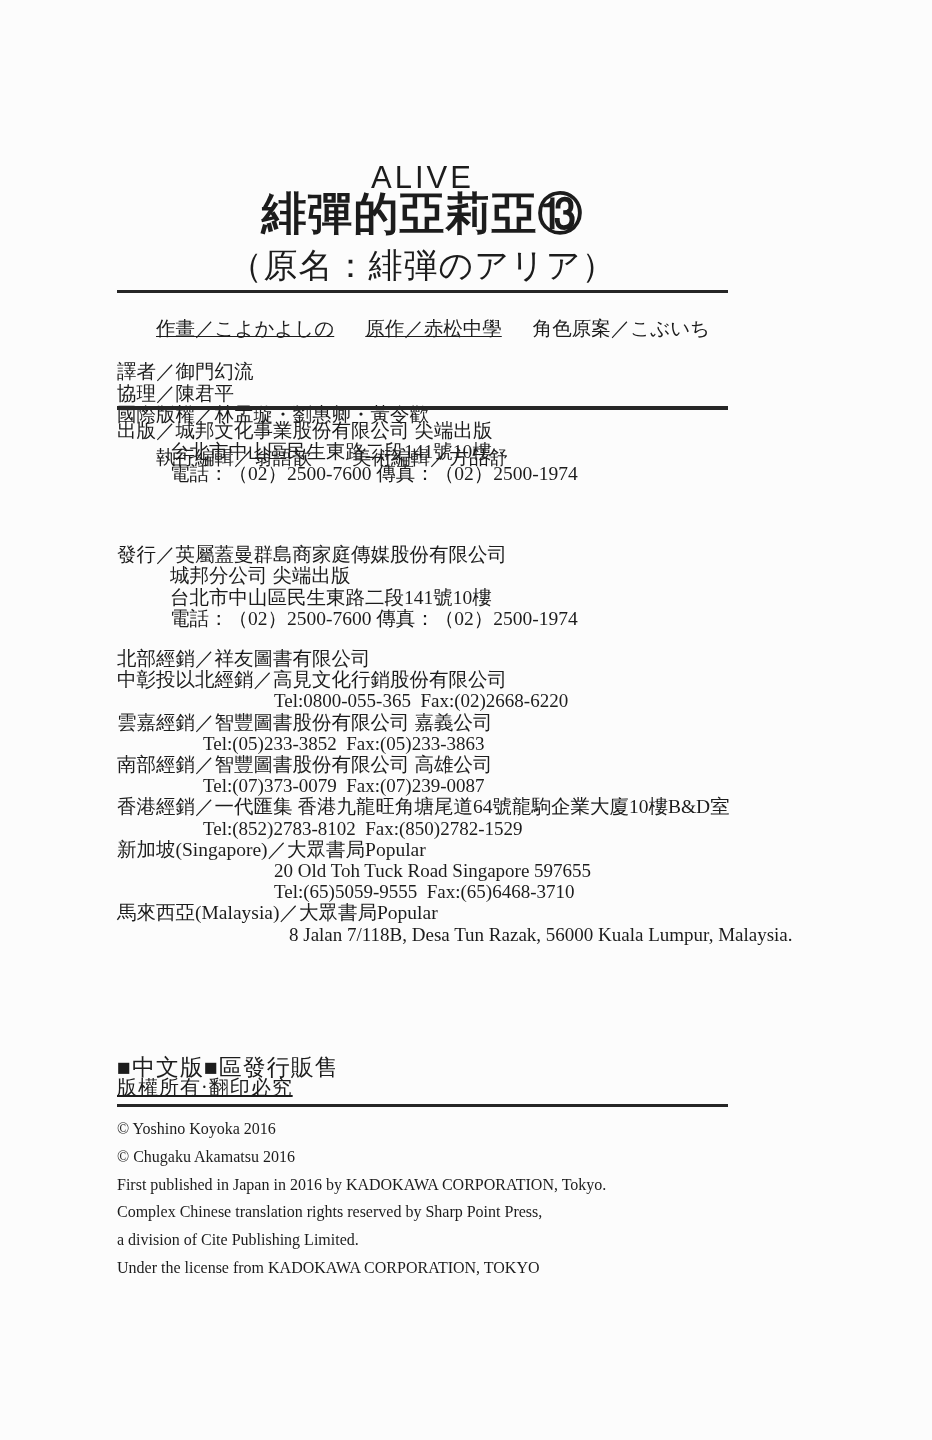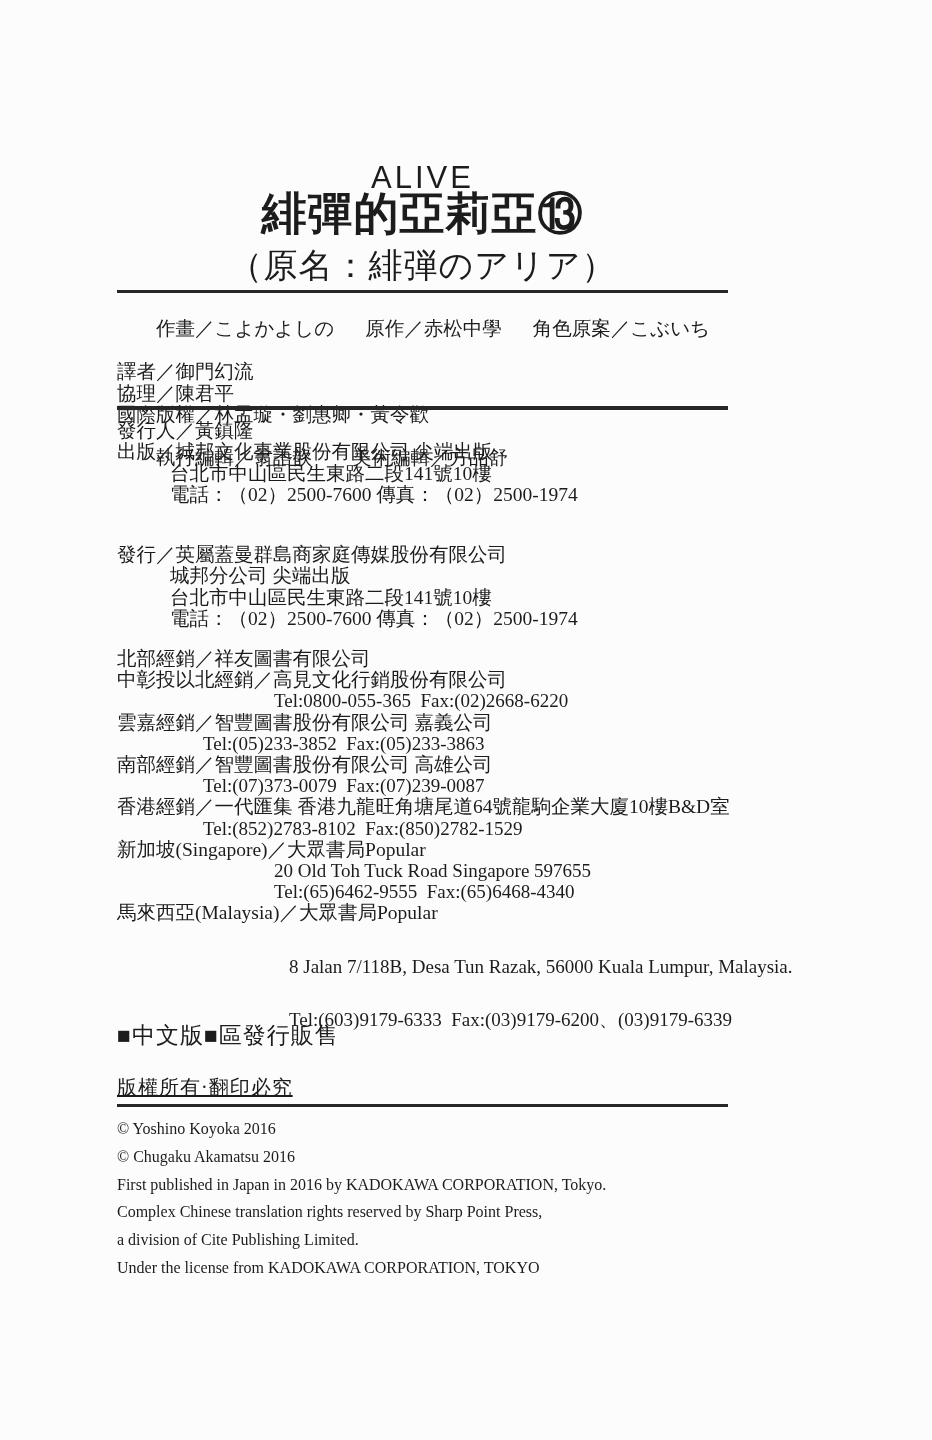--- a/index.html
+++ b/index.html
@@ -41,40 +41,40 @@
   .rule-1 { top: 290px; height: 3px; }
   .rule-2 { top: 406px; height: 4px; }
   .rule-3 { top: 1104px; height: 3px; }
 
   .line { white-space: pre; }
 
   .credits {
     position: absolute; top: 297px;
     font-size: 19.5px; line-height: 21.4px;
   }
-  .credits .gap-a { margin-right: 31px; }
+  .credits .gap-a { margin-right: 31px; text-decoration: underline; }
   .credits .gap-b { margin-right: 40px; }
 
   .pub-block { position: absolute; font-size: 19.5px; line-height: 21.4px; }
   .pub   { top: 420px; }
   .iss   { top: 544px; }
 
   .dist {
     position: absolute; top: 648px;
     font-size: 19.5px; line-height: 21.2px;
   }
   .dist .en { font-size: 19px; }
 
   .ind-a { padding-left: 53px; }
   .ind-b { padding-left: 86px; }
   .ind-c { padding-left: 157px; }
-  .ind-d { padding-left: 172px; margin-top: 32px; }
+  .ind-d { padding-left: 172px; }
 
   .edition-notice {
-    position: absolute; top: 1020px;
+    position: absolute; top: 1052px;
     font-size: 23px; letter-spacing: 1px;
   }
   .rights-notice {
     position: absolute; top: 1074px;
     font-size: 20px; letter-spacing: 1px; text-decoration: underline;
   }
 
   .copyright {
     position: absolute; top: 1115px;
     font-size: 16px; line-height: 27.8px;
@@ -101,21 +101,20 @@
       <div class="line">協理／陳君平</div>
       <div class="line">國際版權／林孟璇・劉惠卿・黃令歡</div>
       <div class="line">
         <span class="gap-b">執行編輯／翁語歆</span><span>美術編輯／方品舒</span>
       </div>
     </div>
 
     <div class="rule rule-2"></div>
 
     <div class="pub-block pub">
-      <div class="line">發行人／黃鎮隆</div>
       <div class="line">出版／城邦文化事業股份有限公司 尖端出版</div>
       <div class="line ind-a">台北市中山區民生東路二段141號10樓</div>
       <div class="line ind-a">電話：（02）2500-7600 傳真：（02）2500-1974</div>
     </div>
 
     <div class="pub-block iss">
       <div class="line">發行／英屬蓋曼群島商家庭傳媒股份有限公司</div>
       <div class="line ind-a">城邦分公司 尖端出版</div>
       <div class="line ind-a">台北市中山區民生東路二段141號10樓</div>
       <div class="line ind-a">電話：（02）2500-7600 傳真：（02）2500-1974</div>
@@ -126,24 +125,23 @@
       <div class="line">中彰投以北經銷／高見文化行銷股份有限公司</div>
       <div class="line en ind-c">Tel:0800-055-365  Fax:(02)2668-6220</div>
       <div class="line">雲嘉經銷／智豐圖書股份有限公司 嘉義公司</div>
       <div class="line en ind-b">Tel:(05)233-3852  Fax:(05)233-3863</div>
       <div class="line">南部經銷／智豐圖書股份有限公司 高雄公司</div>
       <div class="line en ind-b">Tel:(07)373-0079  Fax:(07)239-0087</div>
       <div class="line">香港經銷／一代匯集 香港九龍旺角塘尾道64號龍駒企業大廈10樓B&amp;D室</div>
       <div class="line en ind-b">Tel:(852)2783-8102  Fax:(850)2782-1529</div>
       <div class="line">新加坡(Singapore)／大眾書局Popular</div>
       <div class="line en ind-c">20 Old Toh Tuck Road Singapore 597655</div>
-      <div class="line en ind-c">Tel:(65)6462-9555  Fax:(65)6468-4340</div>
+      <div class="line en ind-c">Tel:(65)5059-9555  Fax:(65)6468-3710</div>
       <div class="line">馬來西亞(Malaysia)／大眾書局Popular</div>
       <div class="line en ind-d">8 Jalan 7/118B, Desa Tun Razak, 56000 Kuala Lumpur, Malaysia.</div>
-      <div class="line en ind-d">Tel:(603)9179-6333  Fax:(03)9179-6200、(03)9179-6339</div>
     </div>
 
     <div class="edition-notice line">■中文版■區發行販售</div>
     <div class="rights-notice line">版權所有·翻印必究</div>
 
     <div class="rule rule-3"></div>
 
     <div class="copyright">
       <div class="line">© Yoshino Koyoka 2016</div>
       <div class="line">© Chugaku Akamatsu 2016</div>

